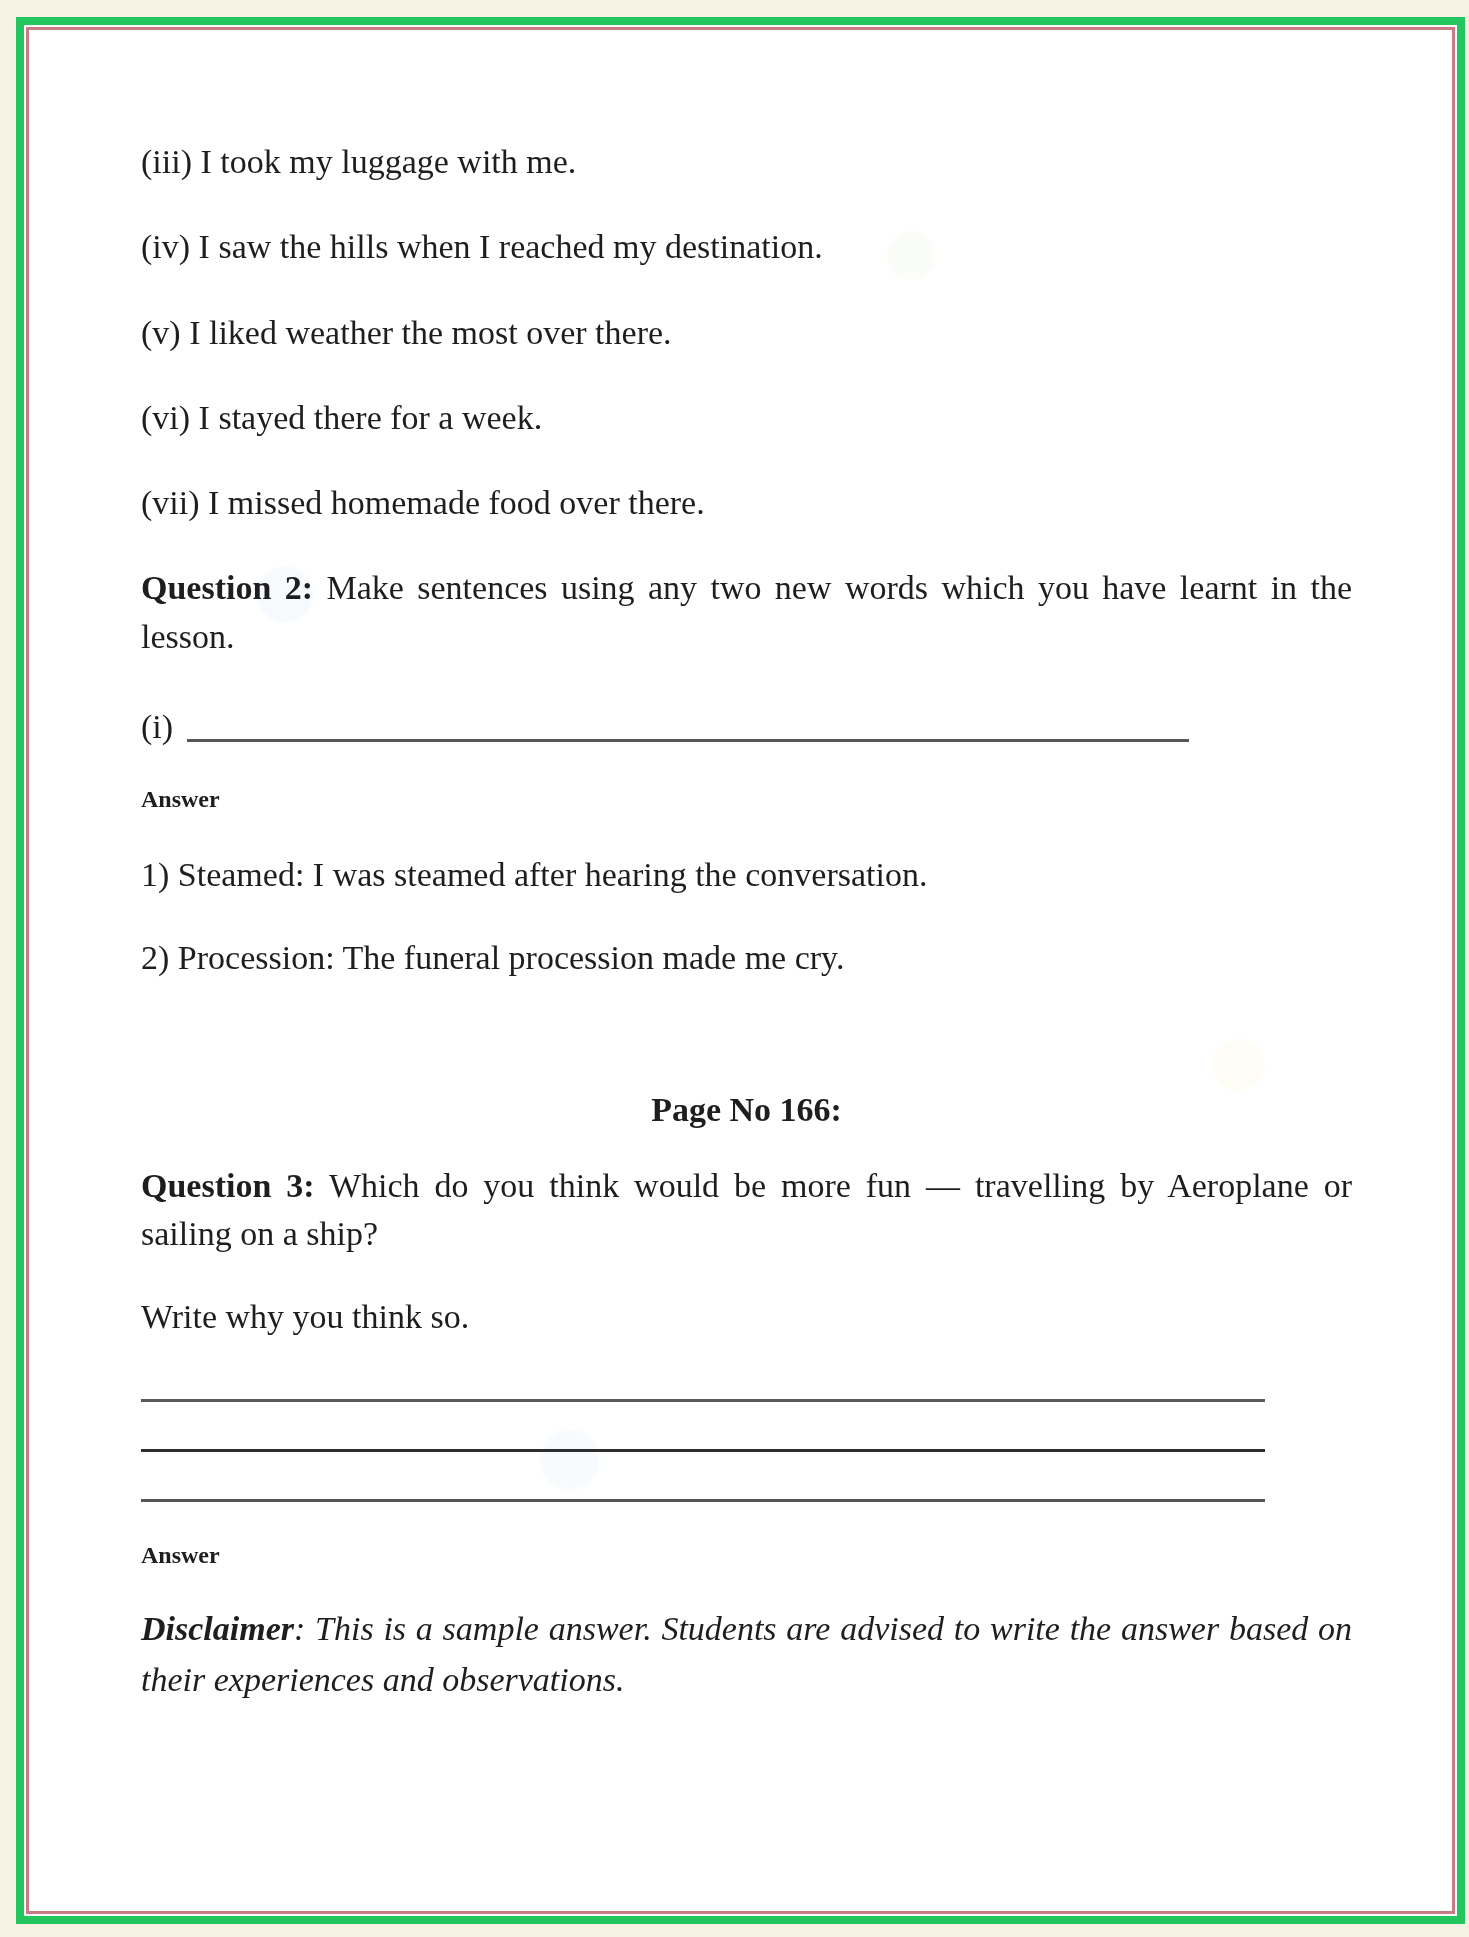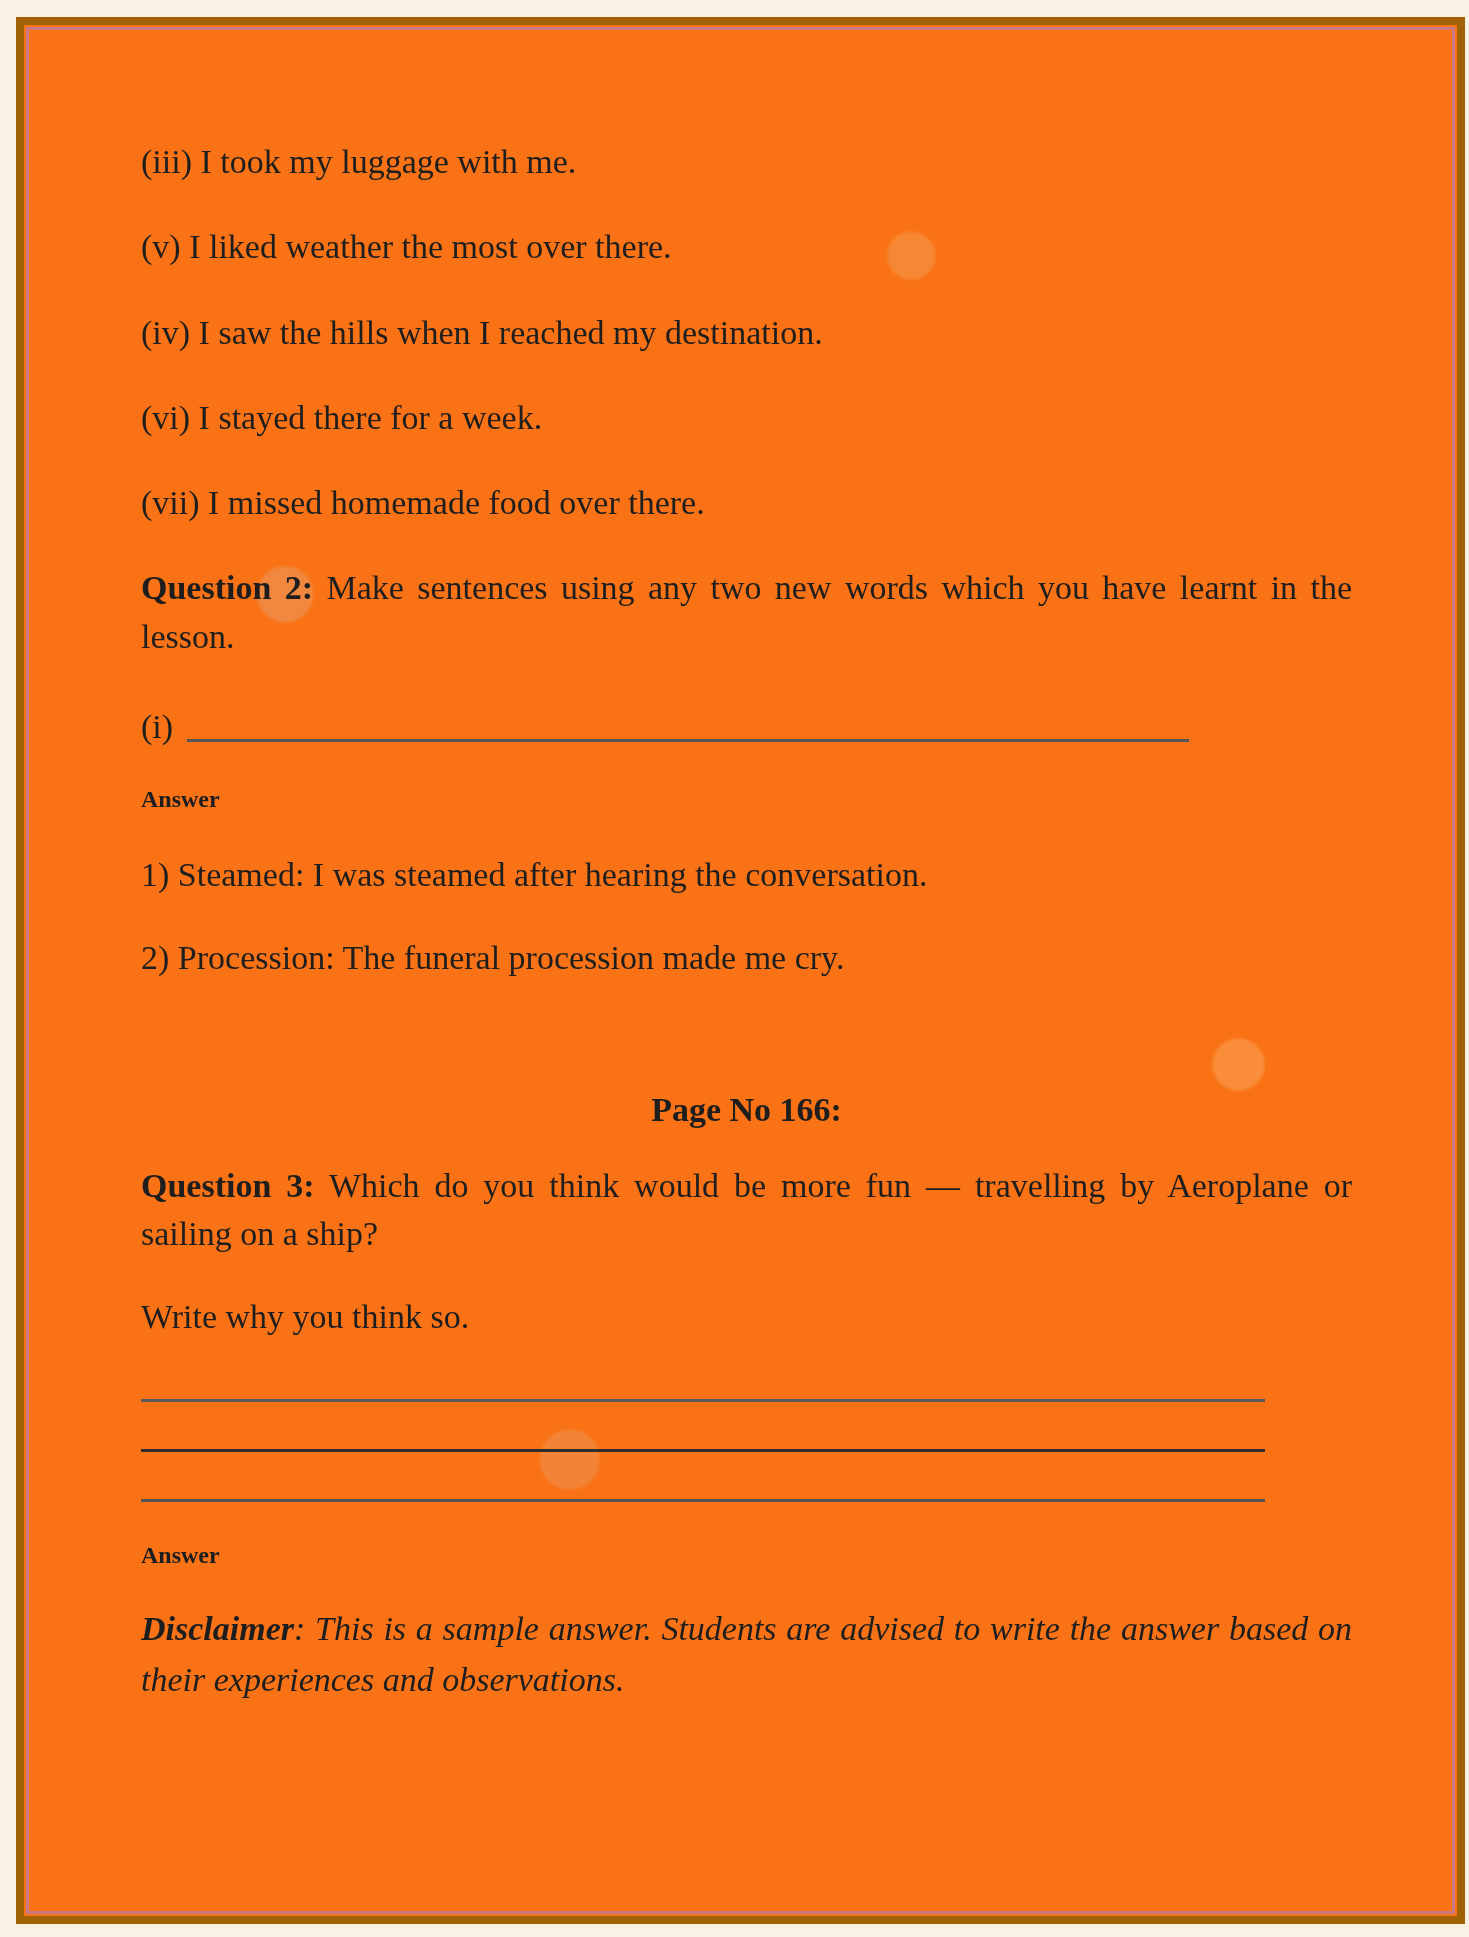--- a/index.html
+++ b/index.html
@@ -8,22 +8,22 @@
     width: 1469px;
     height: 1937px;
     background: #f7f2e3;
     font-family: "Liberation Serif", "DejaVu Serif", serif;
     color: #1e1e1e;
     overflow: hidden;
   }
   .frame-outer {
     position: absolute;
     left: 16px; top: 17px; right: 4px; bottom: 13px;
-    border: 8px solid #a16207;
-    background: #f97316;
+    border: 8px solid #22c55e;
+    background: #ffffff;
     padding-left: 14px;
   }
   .frame-inner {
     position: absolute;
     inset: 2px;
     border: 3px solid #c97a84;
   }
   .content {
     position: absolute;
     inset: 0;
@@ -89,22 +89,22 @@
 </head>
 <body>
 
 <div class="page">
   <div class="frame-outer">
     <div class="frame-inner">
       <div class="content">
 
         <div>
           <p class="list-item">(iii) I took my luggage with me.</p>
+          <p class="list-item">(iv) I saw the hills when I reached my destination.</p>
           <p class="list-item">(v) I liked weather the most over there.</p>
-          <p class="list-item">(iv) I saw the hills when I reached my destination.</p>
           <p class="list-item">(vi) I stayed there for a week.</p>
           <p class="list-item">(vii) I missed homemade food over there.</p>
         </div>
 
 
         <p class="question-para"><span class="question-label">Question 2:</span> <span>Make sentences using any two new words which you have learnt in the lesson.</span></p>
 
         <div class="blank-row">
           <span class="blank-label">(i)</span>
           <span class="write-line"></span>

